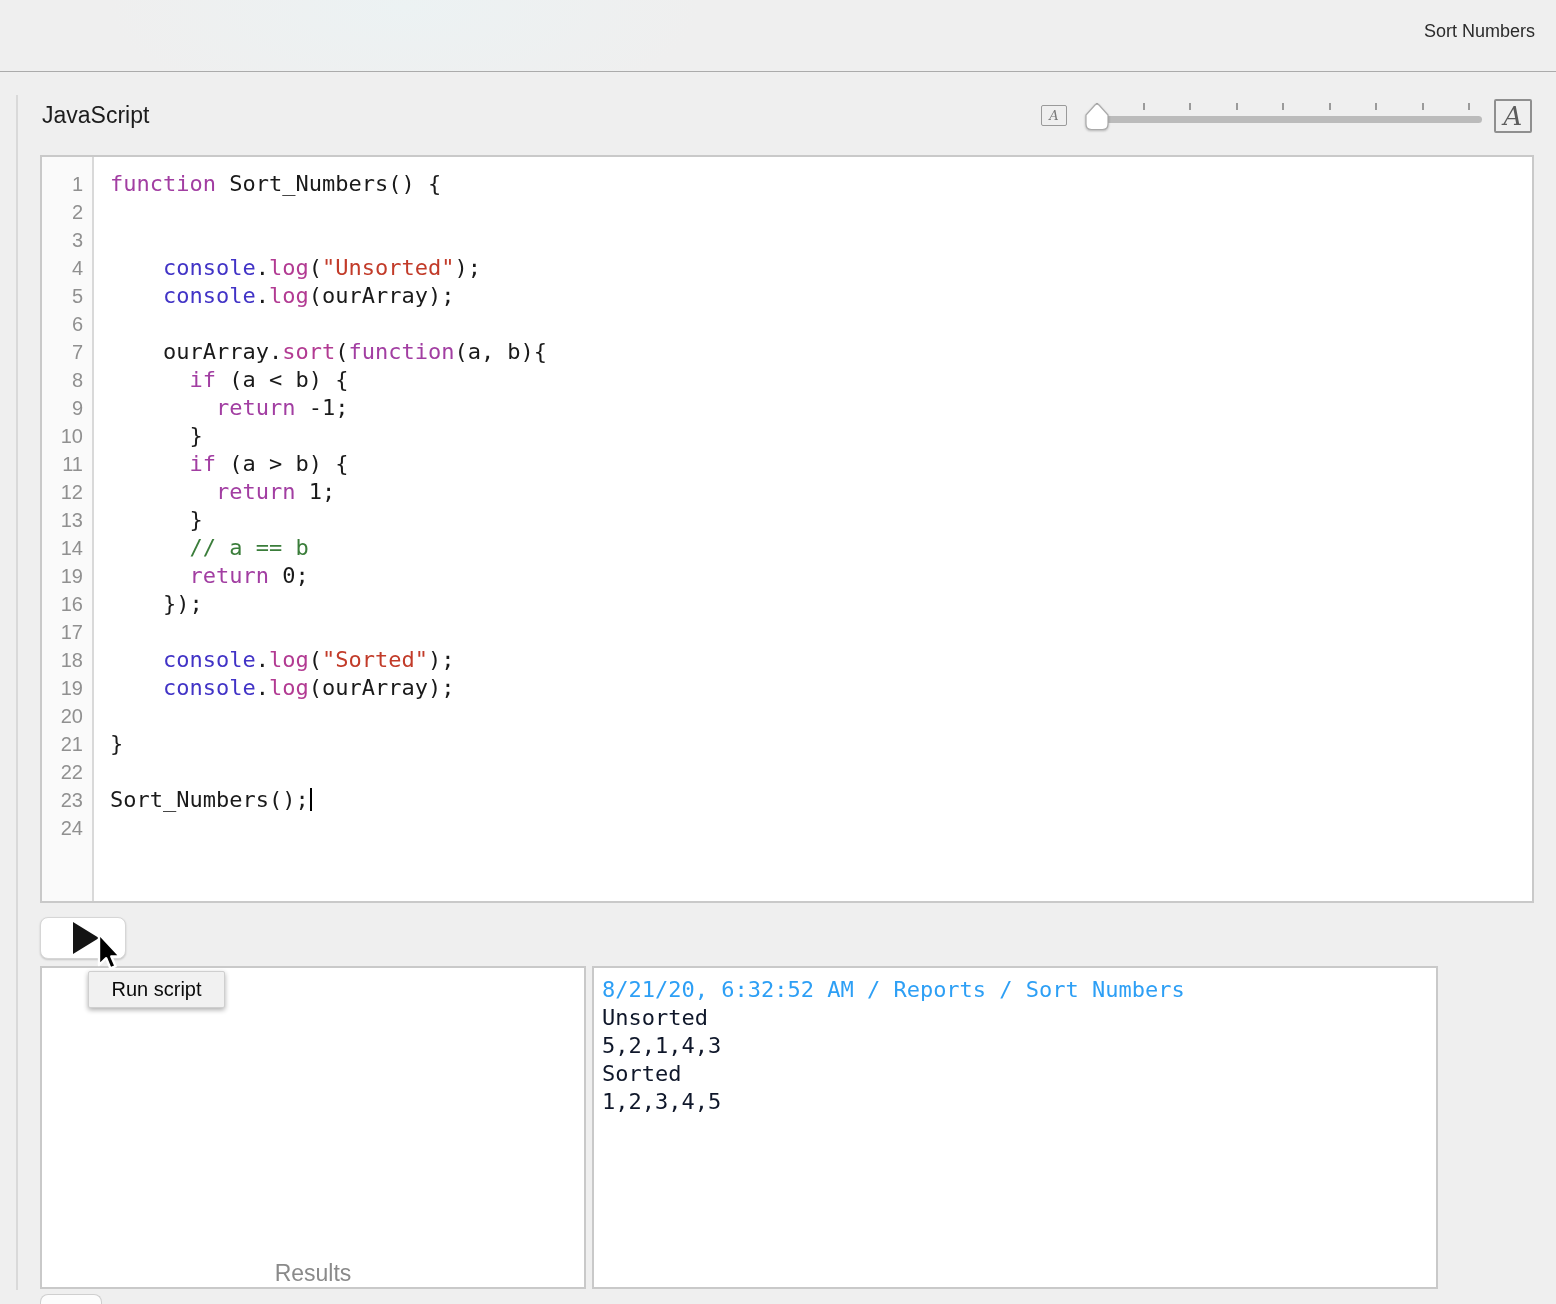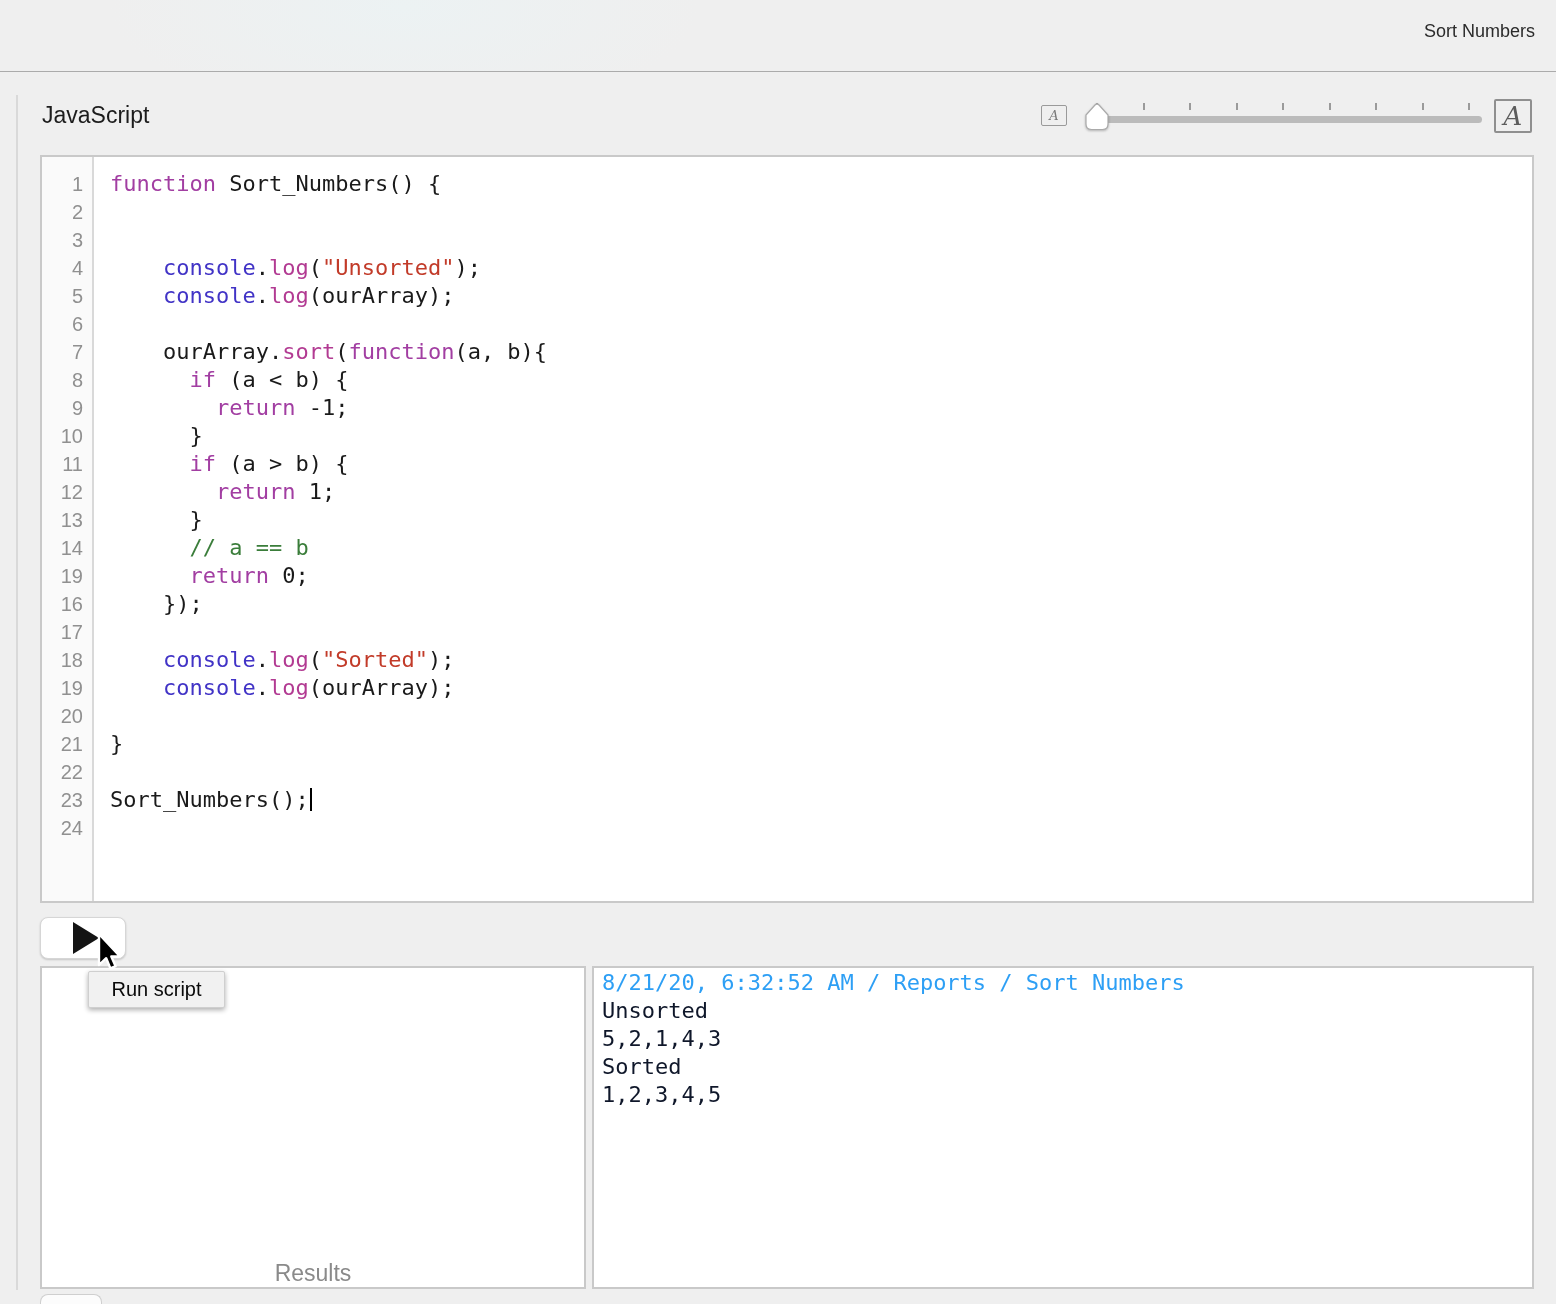--- a/index.html
+++ b/index.html
@@ -60,23 +60,23 @@
     background:#f1f1f1; border:1px solid #cfcfcf; border-radius:2px;
     box-shadow:0 2px 5px rgba(0,0,0,0.32); display:flex; align-items:center; justify-content:center;
     font-size:20px; color:#0a0a0a; z-index:6; }
   .cursor { position:absolute; left:94px; top:931px; z-index:7; }
 
   
   .results-panel { position:absolute; left:40px; top:966px; width:546px; height:323px;
     background:#ffffff; border:2px solid #c9c9c9; box-sizing:border-box;
     display:flex; align-items:flex-end; justify-content:center; }
   .results-placeholder { font-size:23px; color:#8a8a8a; }
-  .console-panel { position:absolute; left:592px; top:966px; width:942px; height:323px;
+  .console-panel { position:absolute; left:592px; top:966px; width:846px; height:323px;
     background:#ffffff; border:2px solid #c9c9c9; box-sizing:border-box;
-    padding:1px 8px; overflow:hidden; }
+    padding:8px 8px; overflow:hidden; }
   .console-out { font-family:"DejaVu Sans Mono", monospace; font-size:22px; }
   .console-line { height:28px; line-height:28px; white-space:pre; color:#0f172a; }
   .console-line.hdr { color:var(--c-console_header); }
 
   
   .bottom-partial-button { position:absolute; left:40px; top:1294px; width:62px; height:16px;
     background:#fcfcfc; border:1.5px solid #cfcfcf; border-bottom:none;
     border-radius:8px 8px 0 0; box-sizing:border-box; }
 </style>
 </head>

